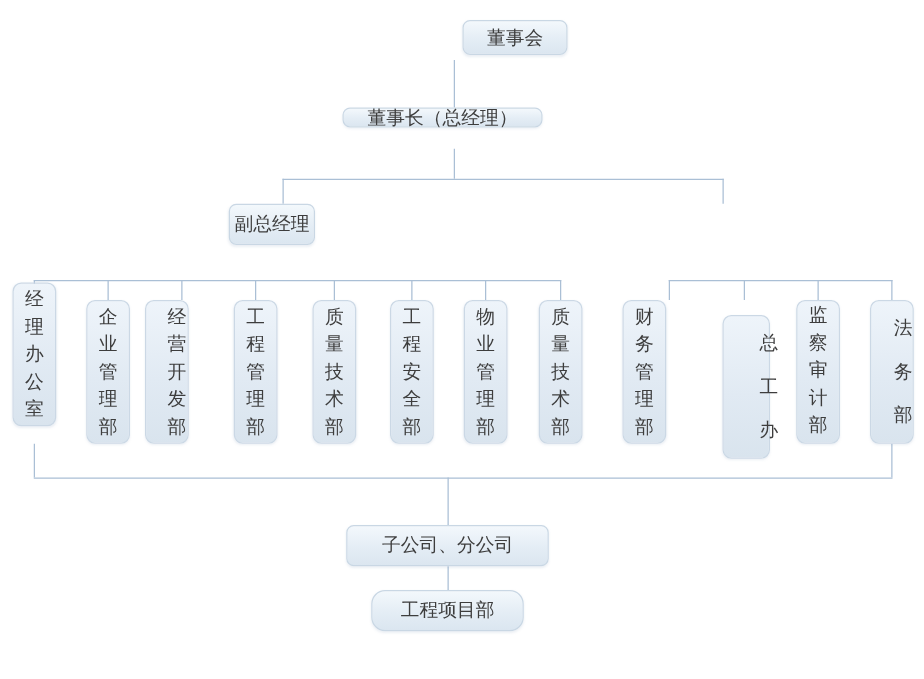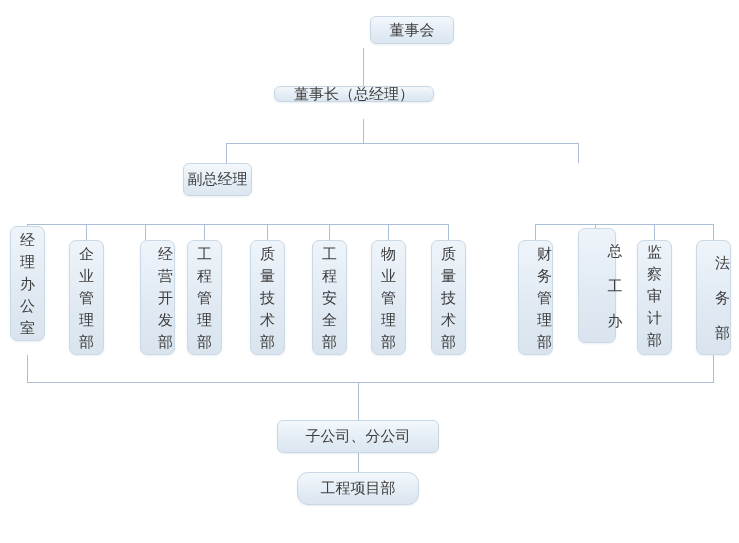--- a/index.html
+++ b/index.html
@@ -92,43 +92,43 @@
 
   <div class="node" style="left:183px; top:163px; width:69px; height:33px;">副总经理</div>
 
 
   <div class="vnode" style="left:10px;  top:226px;">
     <span class="vtext">经理办公室</span>
   </div>
   <div class="vnode" style="left:69px;  top:240px;">
     <span class="vtext">企业管理部</span>
   </div>
-  <div class="vnode" style="left:140px; top:240px;padding-left:16px;">
+  <div class="vnode" style="left:116px; top:240px;padding-left:16px;">
     <span class="vtext">经营开发部</span>
   </div>
   <div class="vnode" style="left:187px; top:240px;">
     <span class="vtext">工程管理部</span>
   </div>
   <div class="vnode" style="left:250px; top:240px;">
     <span class="vtext">质量技术部</span>
   </div>
   <div class="vnode" style="left:312px; top:240px;">
     <span class="vtext">工程安全部</span>
   </div>
   <div class="vnode" style="left:371px; top:240px;">
     <span class="vtext">物业管理部</span>
   </div>
   <div class="vnode" style="left:431px; top:240px;">
     <span class="vtext">质量技术部</span>
   </div>
 
-  <div class="vnode" style="left:518px; top:240px;justify-content:flex-end;">
+  <div class="vnode" style="left:498px; top:240px;">
     <span class="vtext">财务管理部</span>
   </div>
-  <div class="vnode sparse" style="left:578px; top:228px;padding-left:36px;">
+  <div class="vnode sparse" style="left:578px; top:252px;padding-left:36px;">
     <span class="vtext">总工办</span>
   </div>
   <div class="vnode" style="left:637px; top:240px;font-family:Liberation Mono, monospace;">
     <span class="vtext">监察审计部</span>
   </div>
   <div class="vnode sparse" style="left:696px; top:240px;padding-left:18px;">
     <span class="vtext">法务部</span>
   </div>
 
   <div class="node" style="left:277px; top:420px; width:162px; height:33px;">子公司、分公司</div>

